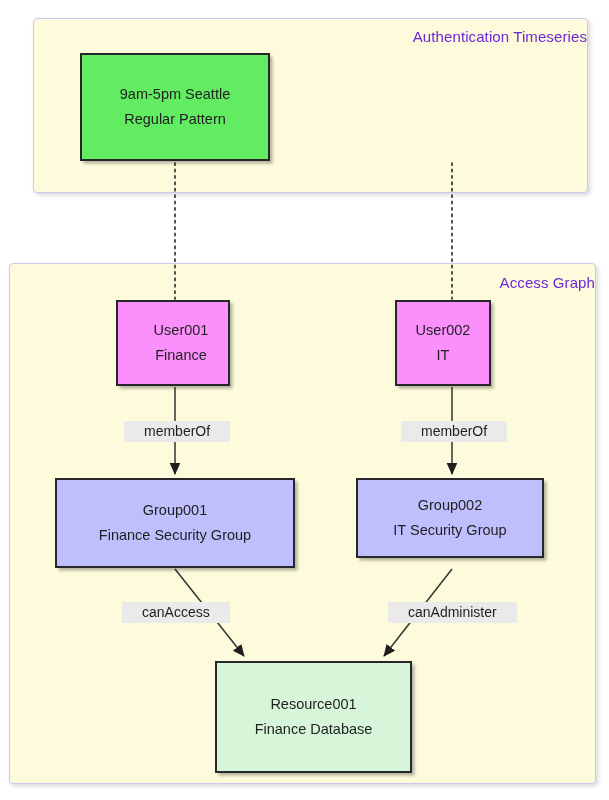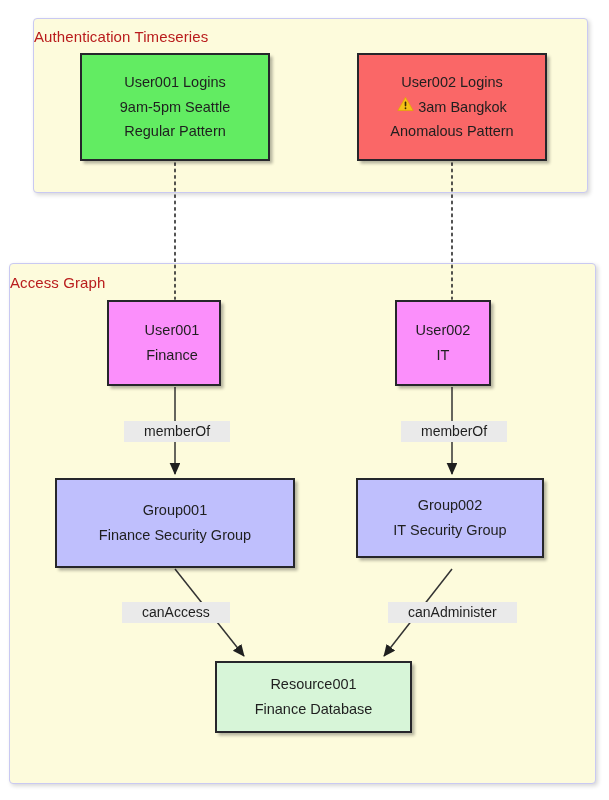--- a/index.html
+++ b/index.html
@@ -28,23 +28,23 @@
     background: #fdfbdc;
     border: 1.3px solid #c9c9f2;
     border-radius: 4px;
     box-shadow: 2px 2px 4px rgba(0,0,0,0.16);
     box-sizing: border-box;
   }
   .subgraph-title {
     position: absolute;
     left: 0;
     right: 0;
-    text-align: left;
+    text-align: right;
     font-size: 15px;
-    color: #b91c1c;
+    color: #6d28d9;
     letter-spacing: 0.1px;
     white-space: nowrap;
   }
 
   #sg-auth {
     left: 33px;
     top: 18px;
     width: 555px;
     height: 175px;
   }
@@ -77,25 +77,25 @@
   .node .line { display: block; white-space: nowrap; }
 
   .node-green  { background: #62ec62; }
   .node-red    { background: #fa6767; }
   .node-pink   { background: #fb8ffb; }
   .node-purple { background: #bfbffd; }
   .node-mint   { background: #d7f5d8; }
 
   #n-ts1 { left: 80px;  top: 53px;  width: 190px; height: 108px; }
   #n-ts2 { left: 357px; top: 53px;  width: 190px; height: 108px; }
-  #n-u1  { left: 107px; top: 300px; width: 114px; height: 86px; padding-left: 16px; }
+  #n-u1  { left: 116px; top: 300px; width: 114px; height: 86px; padding-left: 16px; }
   #n-u2  { left: 395px; top: 300px; width: 96px; height: 86px; }
   #n-g1  { left: 55px;  top: 478px; width: 240px; height: 90px; }
   #n-g2  { left: 356px; top: 478px; width: 188px; height: 80px; }
-  #n-res { left: 215px; top: 661px; width: 197px; height: 72px; }
+  #n-res { left: 215px; top: 661px; width: 197px; height: 112px; }
 
   .warn-row {
     display: flex;
     align-items: center;
     justify-content: center;
     gap: 7px;
     white-space: nowrap;
   }
   .warn-icon { display: inline-block; width: 17px; height: 16px; flex: 0 0 auto; }
 
@@ -148,39 +148,24 @@
 
   <div id="sg-auth" class="subgraph">
     <div class="subgraph-title">Authentication Timeseries</div>
   </div>
 
   <div id="sg-access" class="subgraph">
     <div class="subgraph-title">Access Graph</div>
   </div>
 
   <div id="n-ts1" class="node node-green">
-    <span class="line">User001 Logins</span>
     <span class="line">9am-5pm Seattle</span>
     <span class="line">Regular Pattern</span>
   </div>
 
-  <div id="n-ts2" class="node node-red">
-    <span class="line">User002 Logins</span>
-    <span class="line warn-row">
-      <span class="warn-icon">
-        <svg viewBox="0 0 20 18" width="17" height="16" aria-hidden="true">
-          <path d="M10 1.2 L19 16.6 L1 16.6 Z" fill="#f5c116" stroke="#e0a800" stroke-width="0.8" stroke-linejoin="round"></path>
-          <rect x="9.05" y="6.2" width="1.9" height="5.6" rx="0.9" fill="#3a2c00"></rect>
-          <circle cx="10" cy="14.0" r="1.05" fill="#3a2c00"></circle>
-        </svg>
-      </span>
-      <span>3am Bangkok</span>
-    </span>
-    <span class="line">Anomalous Pattern</span>
-  </div>
 
   <div id="n-u1" class="node node-pink">
     <span class="line">User001</span>
     <span class="line">Finance</span>
   </div>
 
   <div id="n-u2" class="node node-pink">
     <span class="line">User002</span>
     <span class="line">IT</span>
   </div>

